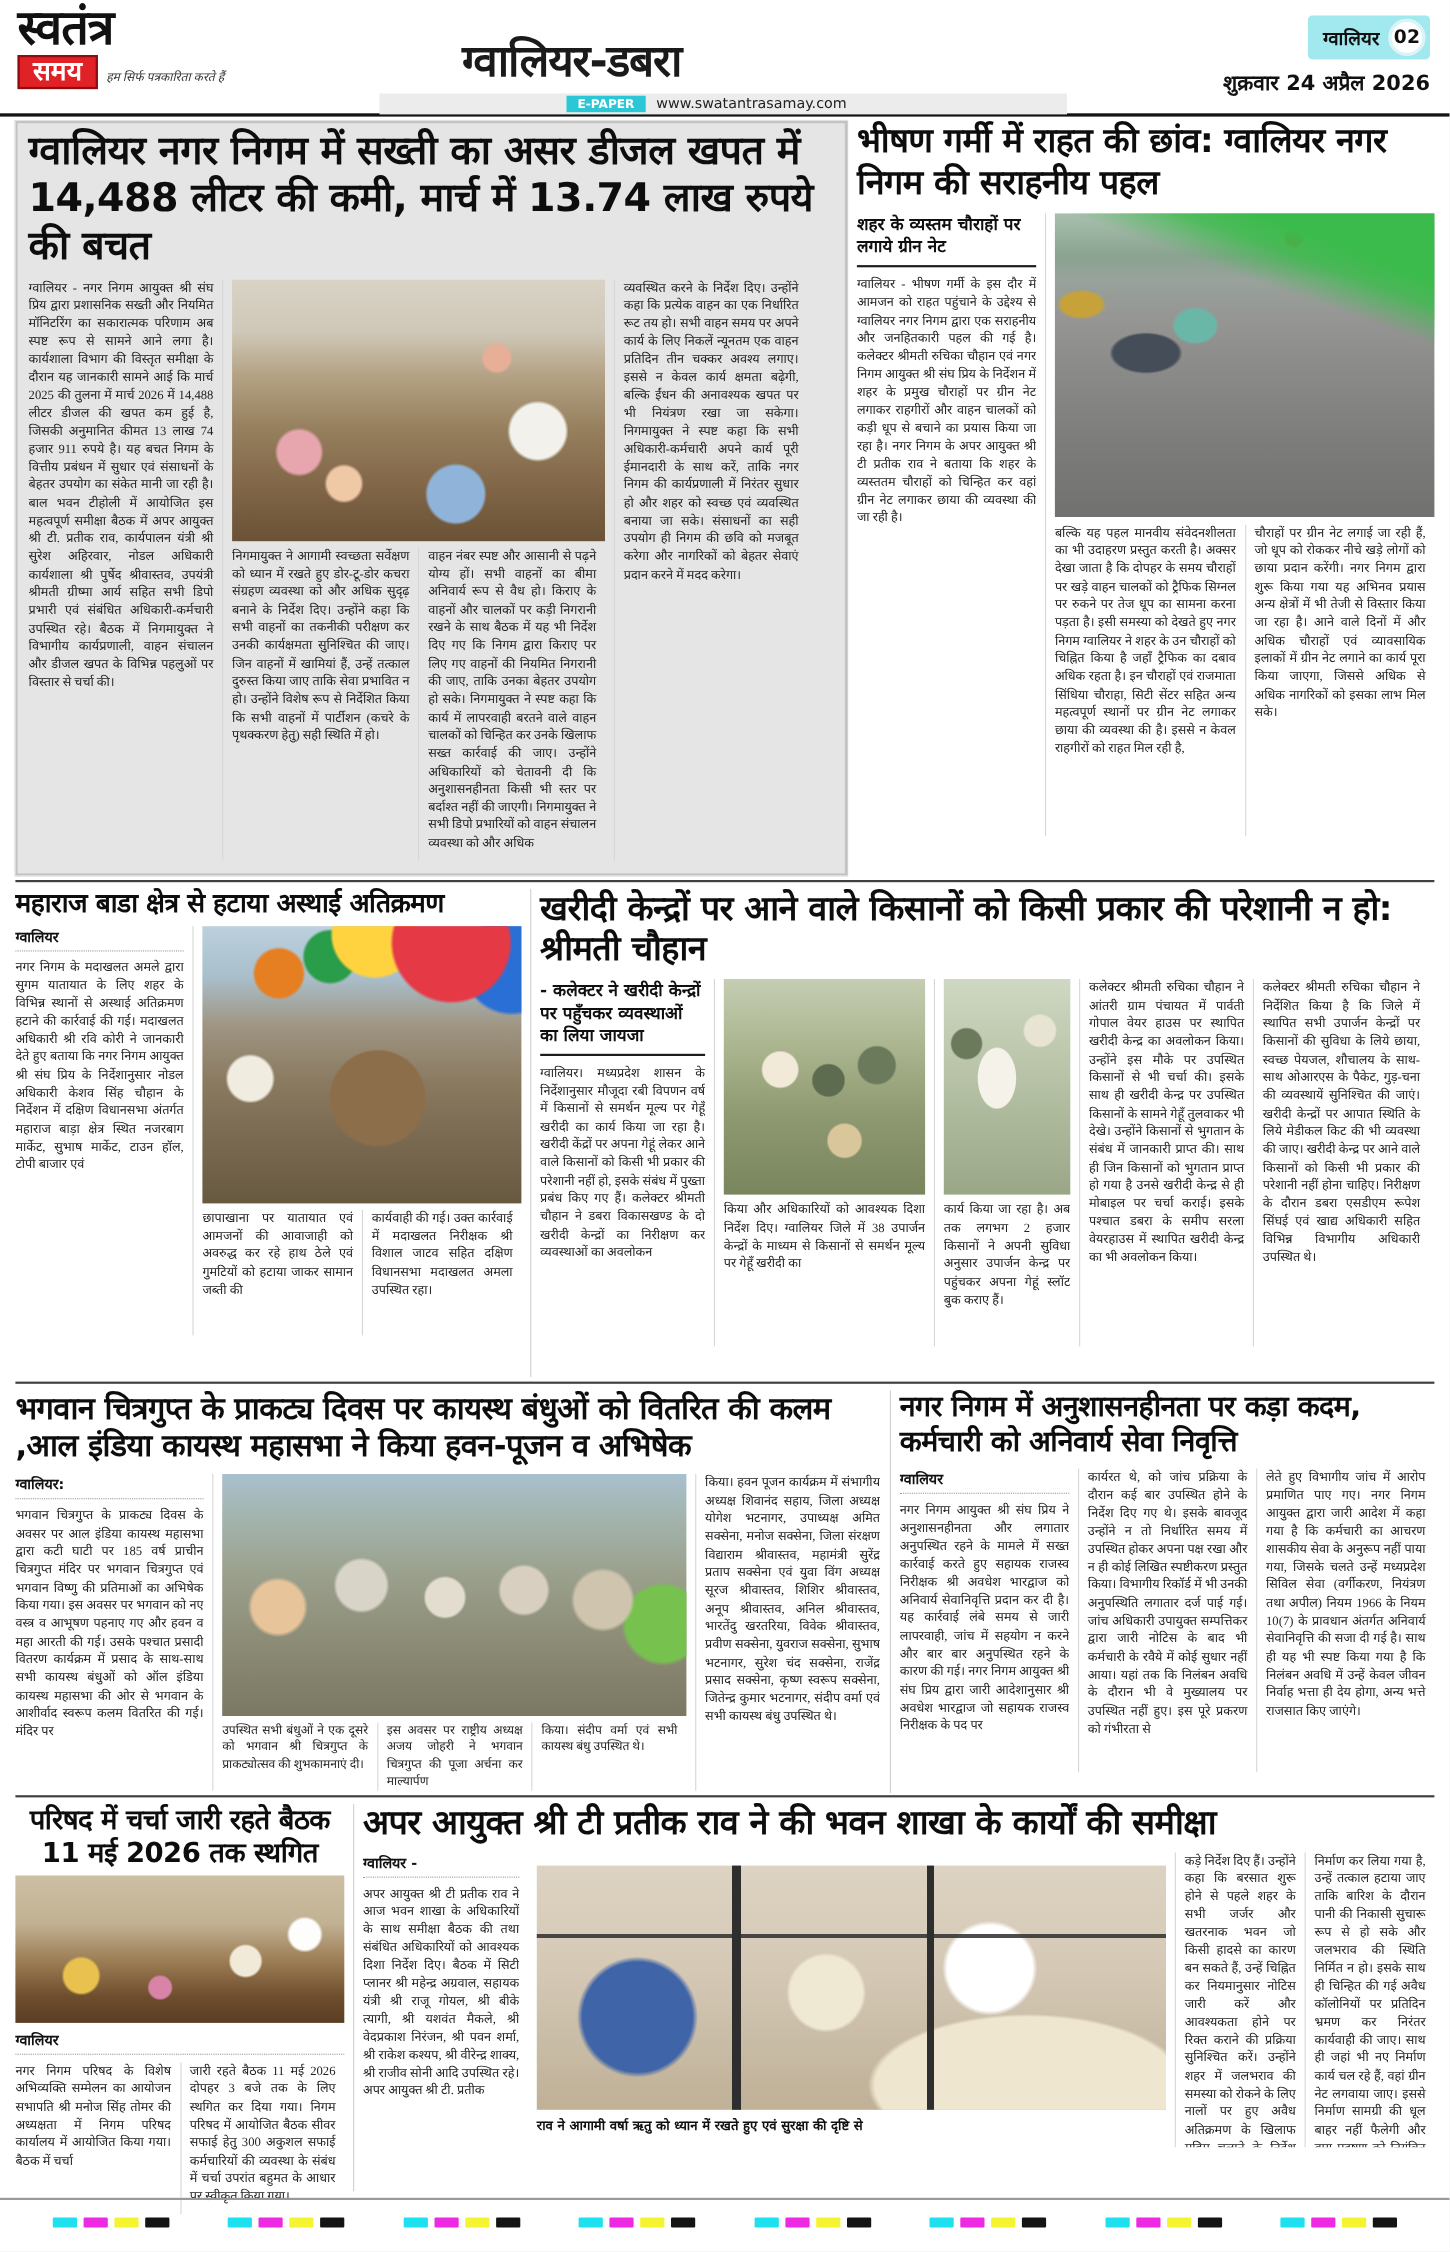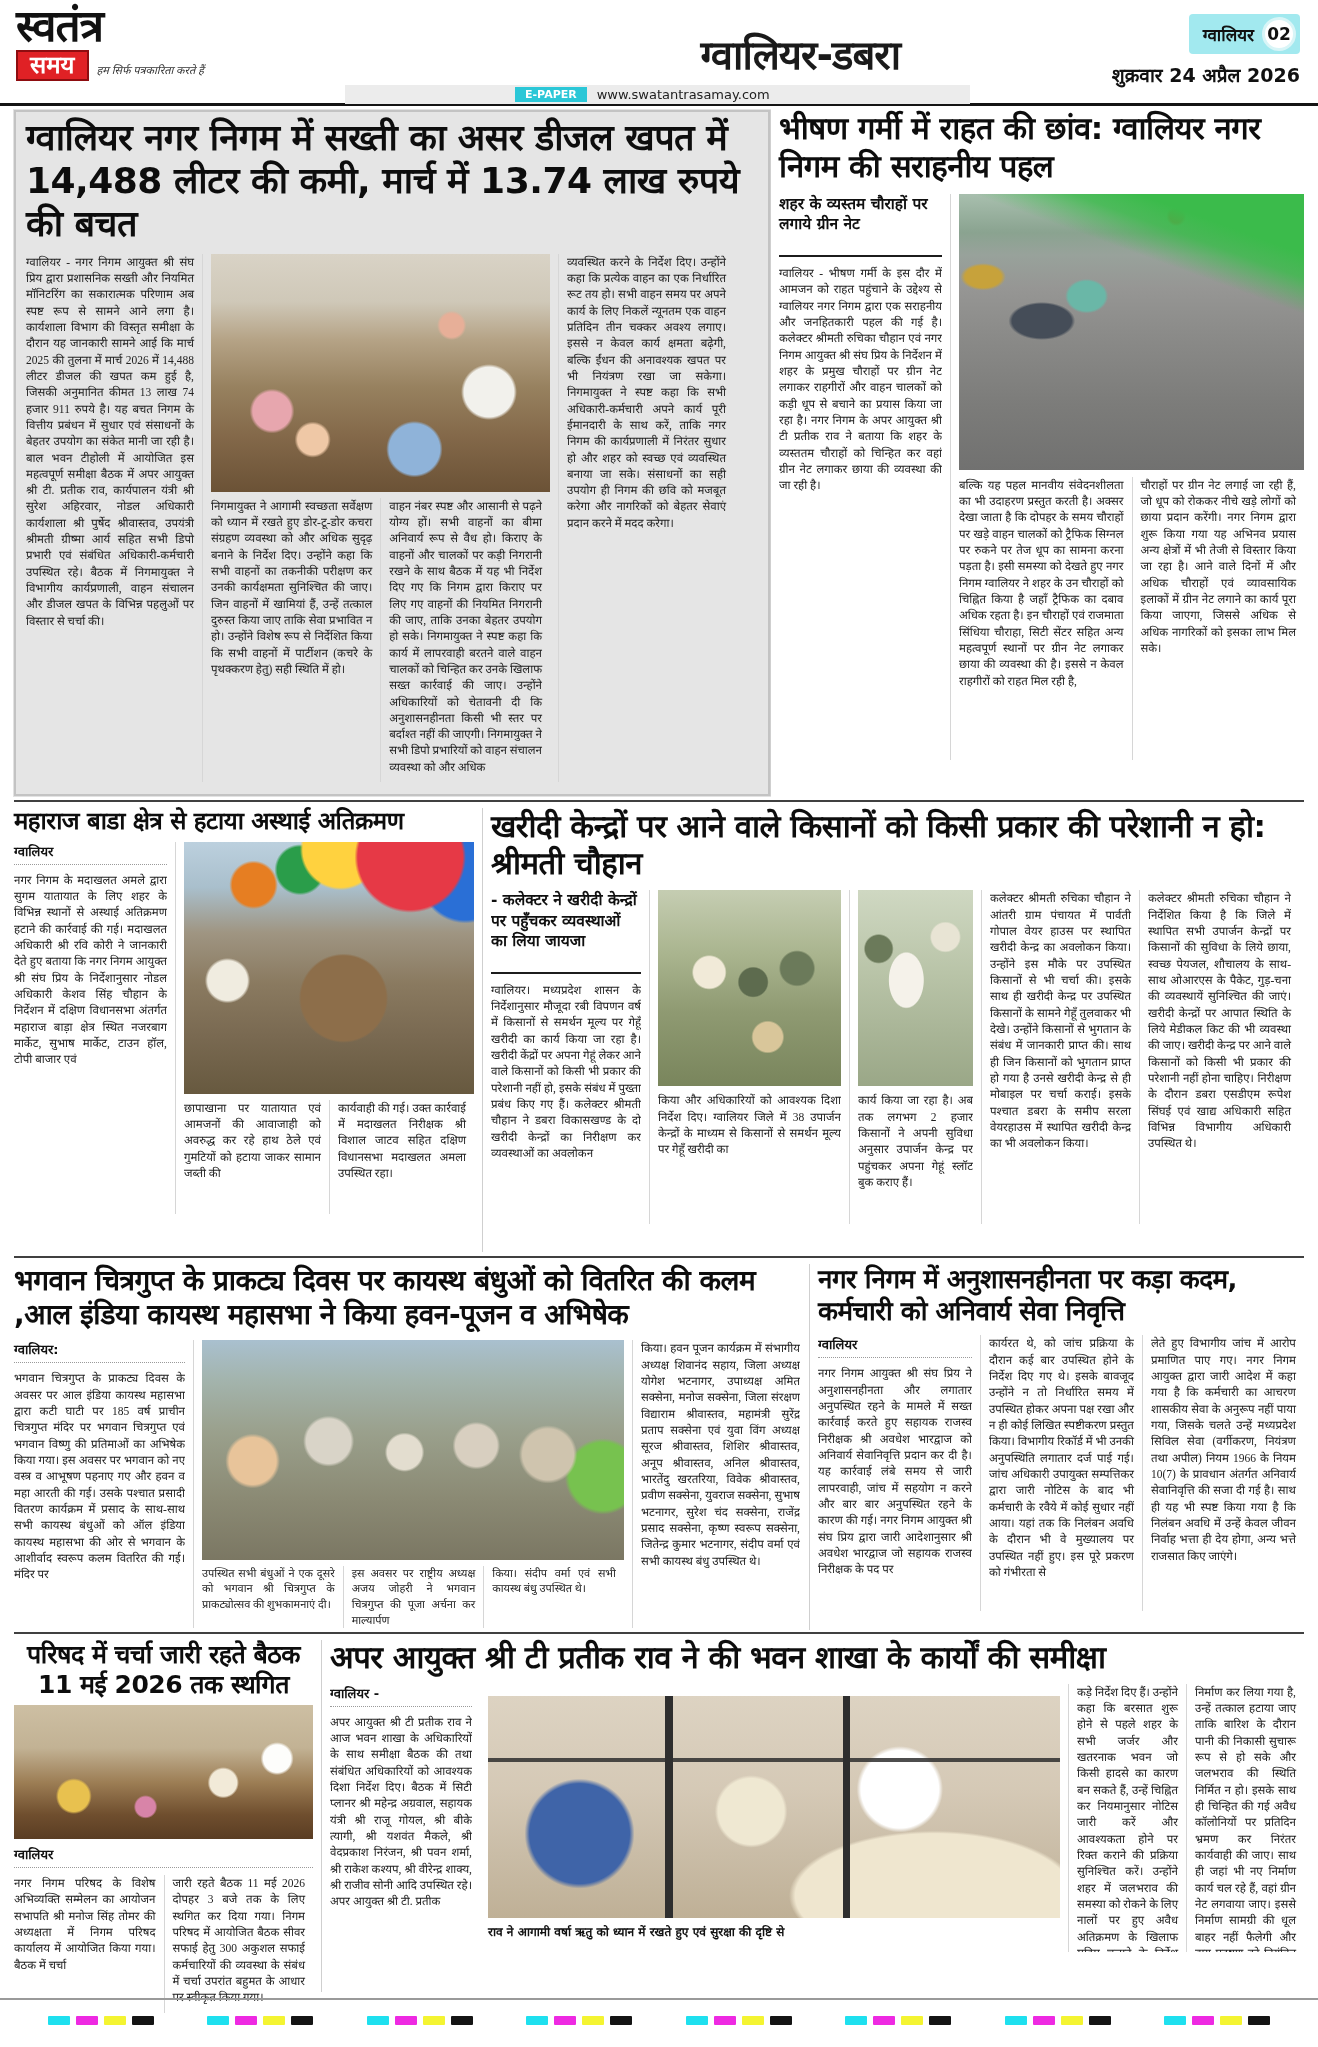--- a/index.html
+++ b/index.html
@@ -6,35 +6,35 @@
 body{background:#e9e9e9;font-family:"Liberation Serif","DejaVu Serif",serif;color:#1c1c1c}
 .page{position:relative;width:1318px;height:2047px;background:#fff;margin:0 auto;overflow:hidden}
 
 
 .masthead{position:absolute;top:0;left:0;width:100%;height:106px;border-bottom:3px solid #141414;background:#fff}
 .logo-block{position:absolute;left:16px;top:4px;width:250px}
 .logo-top{font-family:"DejaVu Sans","Liberation Sans",sans-serif;font-weight:900;font-size:44px;line-height:1.0;color:#111;letter-spacing:-1px}
 .logo-row{display:flex;align-items:flex-end;gap:8px;margin-top:2px}
 .logo-bottom{background:#e02125;color:#fff;font-family:"DejaVu Sans","Liberation Sans",sans-serif;font-weight:800;font-size:24px;line-height:1.05;padding:1px 12px;border:2px solid #8e0d10}
 .tagline{font-size:11px;color:#333;font-style:italic;padding-bottom:4px;white-space:nowrap}
-.edition-title{position:absolute;left:420px;top:26px;width:480px;text-align:right;font-family:"DejaVu Sans","Liberation Sans",sans-serif;font-weight:900;font-size:40px;letter-spacing:-1px;color:#1a1a1a}
+.edition-title{position:absolute;left:420px;top:26px;width:480px;text-align:left;font-family:"DejaVu Sans","Liberation Sans",sans-serif;font-weight:900;font-size:40px;letter-spacing:-1px;color:#1a1a1a}
 .epaper-strip{position:absolute;left:345px;top:85px;width:625px;height:19px;background:#ececec;display:flex;align-items:center;gap:10px;padding-left:170px}
 .epaper-label{background:#2bc7d7;color:#fff;font-family:"DejaVu Sans","Liberation Sans",sans-serif;font-weight:700;font-size:11px;padding:1px 10px}
 .website{font-family:"DejaVu Sans","Liberation Sans",sans-serif;font-size:13px;color:#222}
 .mast-right{position:absolute;right:18px;top:14px;text-align:right}
 .page-badge{display:inline-flex;align-items:center;background:#a2e9ef;border-radius:4px;padding:3px 4px 3px 14px}
 .city-badge-label{font-family:"DejaVu Sans","Liberation Sans",sans-serif;font-weight:800;font-size:17px;color:#111;margin-right:8px}
 .page-num{width:34px;height:34px;border-radius:50%;background:#fff;border:3px solid #d9f5f7;display:flex;align-items:center;justify-content:center;font-family:"DejaVu Sans","Liberation Sans",sans-serif;font-weight:900;font-size:17px;color:#111}
 .date-line{margin-top:8px;font-family:"DejaVu Sans","Liberation Sans",sans-serif;font-weight:800;font-size:19px;color:#111}
 
 
 .headline{font-family:"DejaVu Sans","Liberation Sans",sans-serif;font-weight:900;color:#0d0d0d;letter-spacing:-0.5px}
 .body-text{font-size:11.5px;line-height:1.42;text-align:justify;color:#222;overflow:hidden}
 .byline{font-family:"DejaVu Sans","Liberation Sans",sans-serif;font-weight:700;font-size:13px;color:#111;border-bottom:1px dotted #9a9a9a;padding-bottom:4px;margin-bottom:7px}
-.subhead{font-family:"DejaVu Sans","Liberation Sans",sans-serif;font-weight:800;font-size:15.5px;line-height:1.3;color:#101010;border-bottom:2px solid #1c1c1c;padding-bottom:21px;margin-bottom:8px}
+.subhead{font-family:"DejaVu Sans","Liberation Sans",sans-serif;font-weight:800;font-size:15.5px;line-height:1.3;color:#101010;border-bottom:2px solid #1c1c1c;padding-bottom:7px;margin-bottom:8px}
 .tcol{padding:0 8px;border-left:1px solid #d6d6d6;overflow:hidden}
 .tcol:first-child{border-left:none;padding-left:0}
 .photo{overflow:hidden;background-color:#b4a88e}
 .caption{font-family:"DejaVu Sans","Liberation Sans",sans-serif;font-weight:700;font-size:12px;color:#111;padding-top:5px}
 
 .row{position:absolute;left:14px;width:1290px;display:flex;align-items:stretch}
 .rule-top{border-top:2px solid #404040}
 
 
 #row1{top:110px;height:686px}

